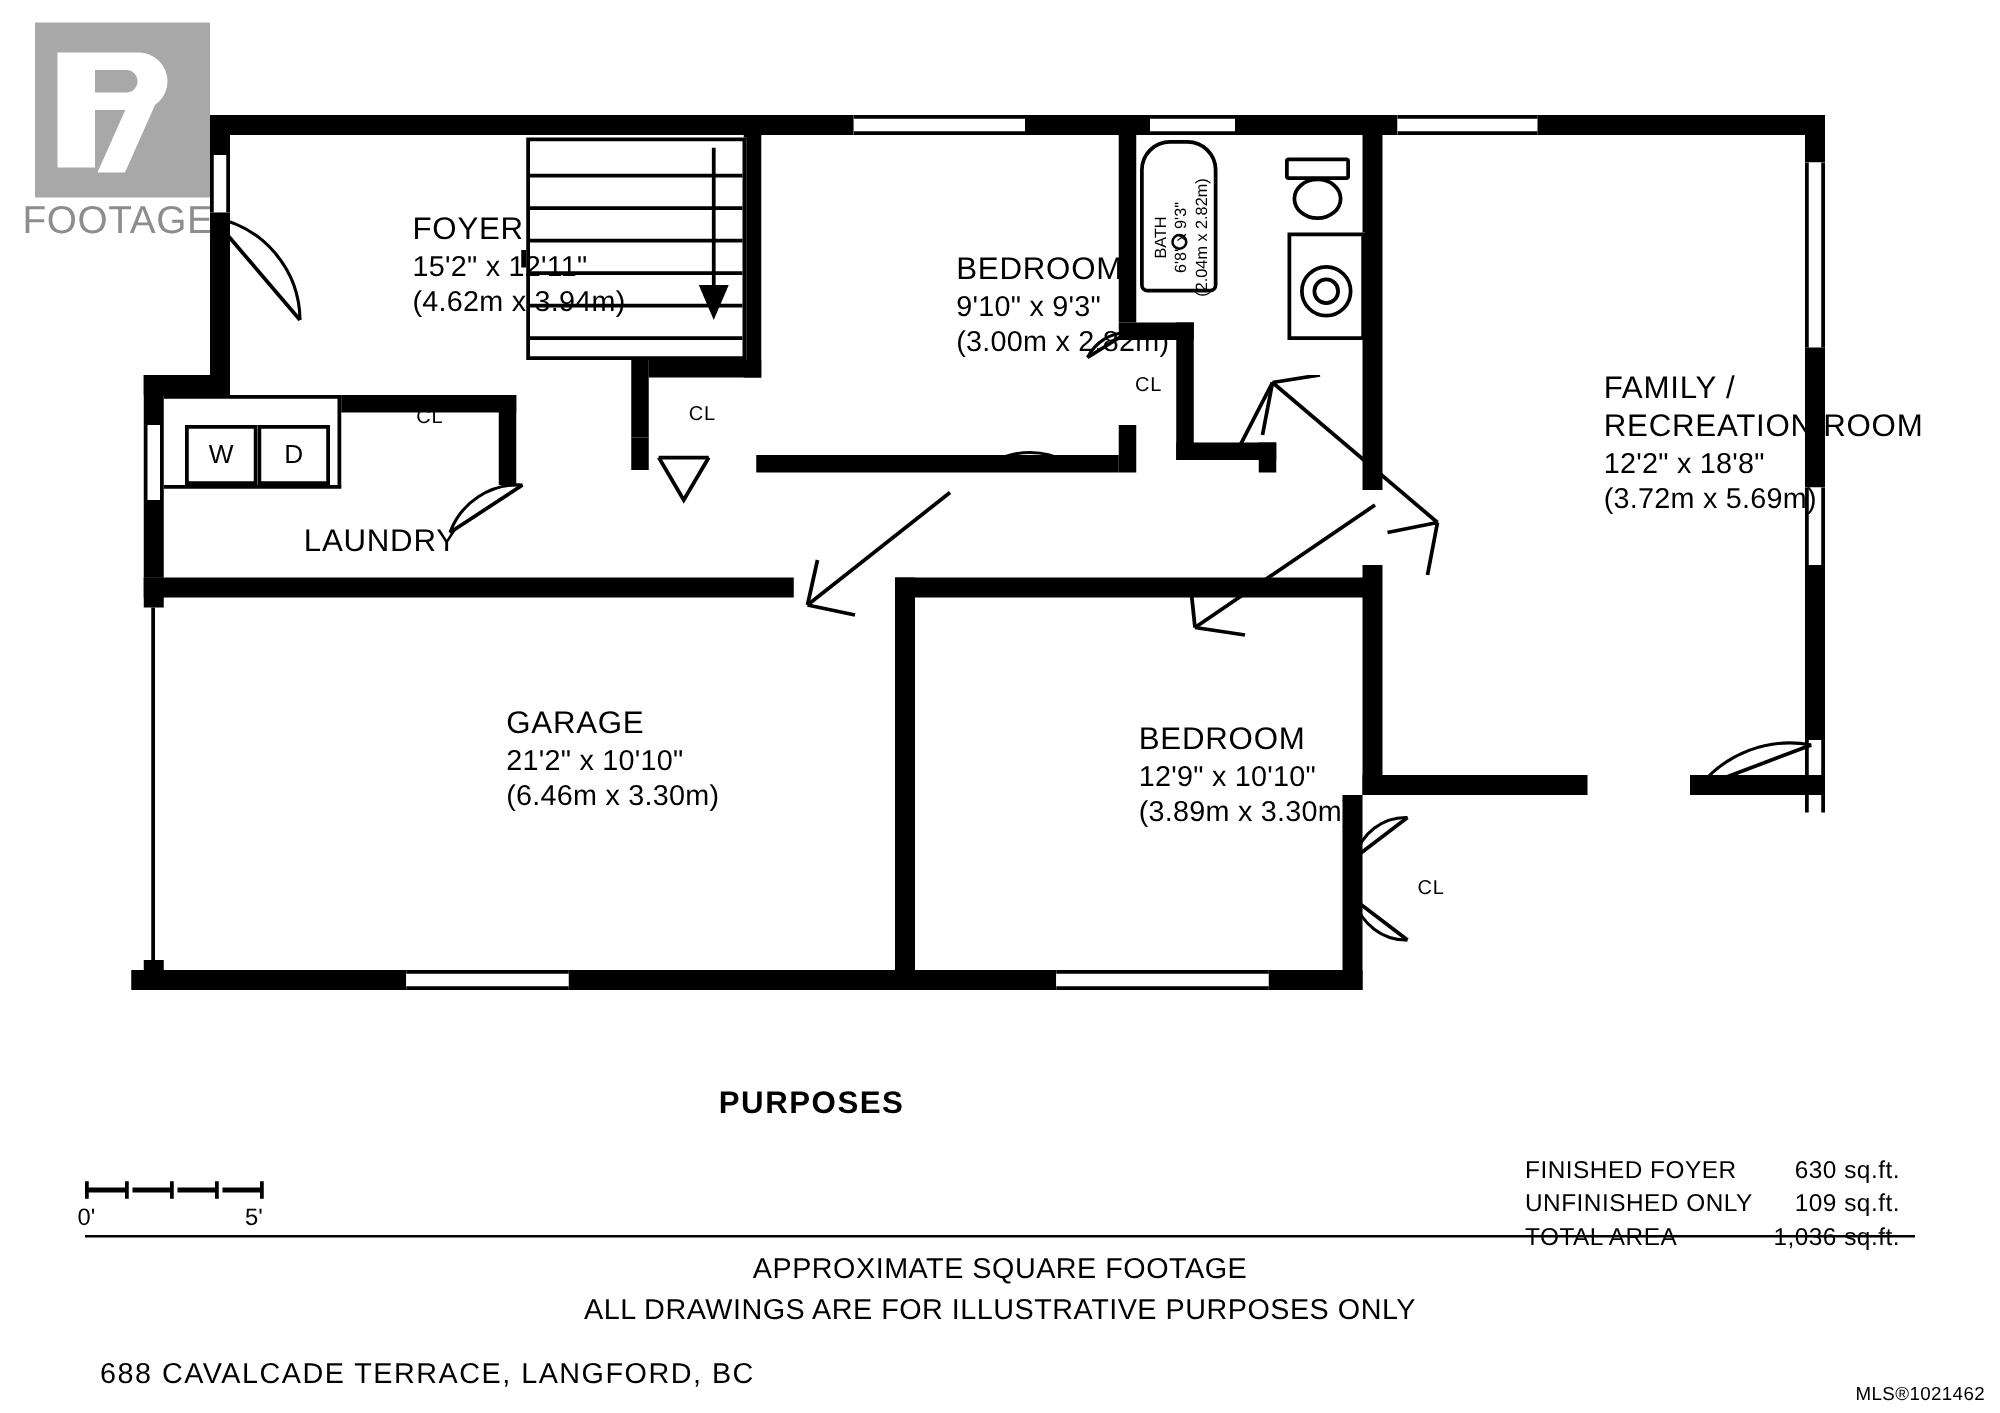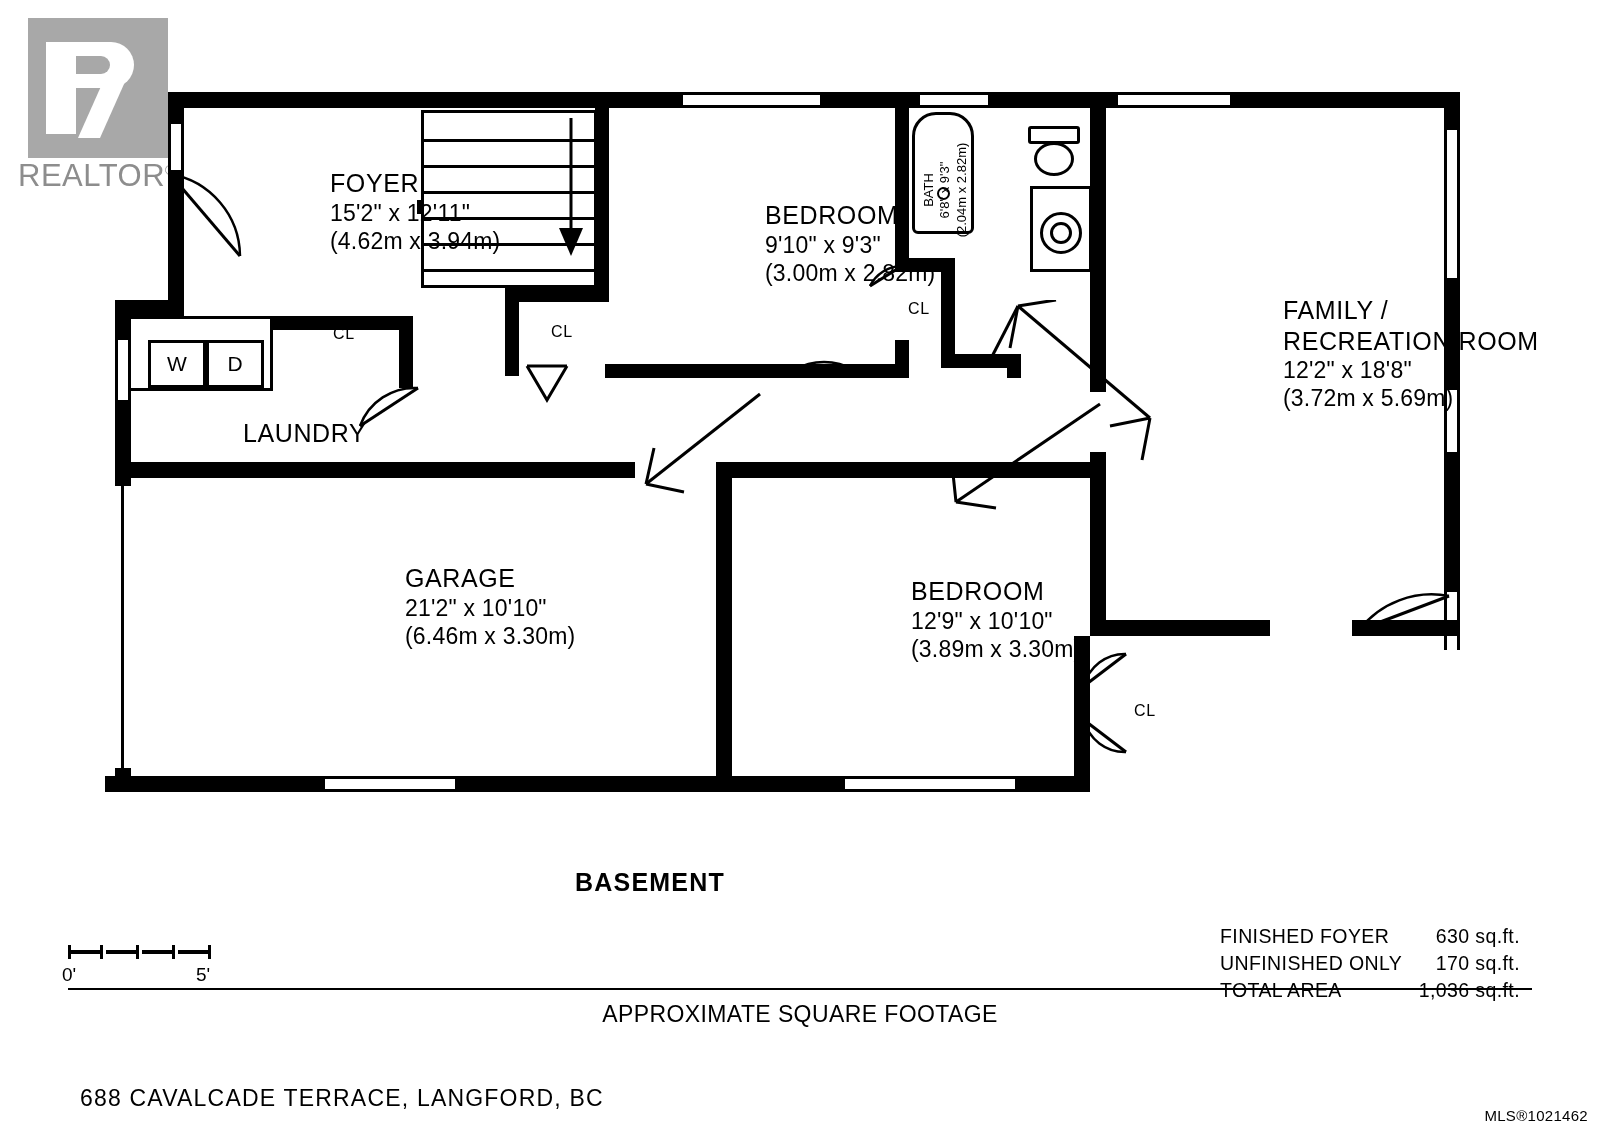--- a/index.html
+++ b/index.html
@@ -261,21 +261,21 @@
 
 <div class="stage">
 
   <div class="realtor-logo">
     <div class="mark">
       <div class="notch"></div>
       <div class="bowl"></div>
       <div class="bowl-inner"></div>
       <div class="leg"></div>
     </div>
-    <div class="wordmark"><span>REALTOR</span><sup>®</sup></div>
+    <div class="wordmark"><span>FOOTAGE</span><sup>®</sup></div>
   </div>
 
   <div class="wall" style="left:183px; top:92px; width:500px; height:16px;"></div>
   <div class="win" style="left:683px; top:92px; width:137px; height:16px;"></div>
   <div class="wall" style="left:820px; top:92px; width:100px; height:16px;"></div>
   <div class="win" style="left:920px; top:92px; width:68px; height:16px;"></div>
   <div class="wall" style="left:988px; top:92px; width:130px; height:16px;"></div>
   <div class="win" style="left:1118px; top:92px; width:112px; height:16px;"></div>
   <div class="wall" style="left:1230px; top:92px; width:230px; height:16px;"></div>
 
@@ -484,21 +484,21 @@
 
   <div class="lbl" style="left:243px; top:418px; width:0;">
     <div class="room-name" style="transform:translateX(-50%)">LAUNDRY</div>
   </div>
 
   <div class="cl" style="left:333px; top:325px;">CL</div>
   <div class="cl" style="left:551px; top:323px;">CL</div>
   <div class="cl" style="left:908px; top:300px;">CL</div>
   <div class="cl" style="left:1134px; top:702px;">CL</div>
 
-  <div class="basement-title" style="left:575px; top:868px;">BASEMENT</div>
+  <div class="basement-title" style="left:575px; top:868px;">PURPOSES</div>
 
   <div class="scalebar">
     <div class="scale-tick" style="left:0;"></div>
     <div class="scale-seg" style="left:0; width:32px;"></div>
     <div class="scale-tick" style="left:32px;"></div>
     <div class="scale-seg" style="left:38px; width:30px;"></div>
     <div class="scale-tick" style="left:68px;"></div>
     <div class="scale-seg" style="left:74px; width:30px;"></div>
     <div class="scale-tick" style="left:104px;"></div>
     <div class="scale-seg" style="left:110px; width:30px;"></div>
@@ -507,30 +507,31 @@
     <div class="scale-lbl" style="left:128px;">5'</div>
   </div>
 
   <div class="area-table">
     <div class="area-row">
       <span>FINISHED FOYER</span>
       <span>630 sq.ft.</span>
     </div>
     <div class="area-row">
       <span>UNFINISHED ONLY</span>
-      <span>170 sq.ft.</span>
+      <span>109 sq.ft.</span>
     </div>
     <div class="area-row">
       <span>TOTAL AREA</span>
       <span>1,036 sq.ft.</span>
     </div>
   </div>
 
   <div class="rule" style="left:68px; top:988px; width:1464px;"></div>
 
   <div class="disclaimer" style="left:0; top:998px;">
     <div>APPROXIMATE SQUARE FOOTAGE</div>
+    <div>ALL DRAWINGS ARE FOR ILLUSTRATIVE PURPOSES ONLY</div>
   </div>
 
   <div class="address">688 CAVALCADE TERRACE, LANGFORD, BC</div>
   <div class="mls">MLS®1021462</div>
 
 </div>
 
 </body></html>

